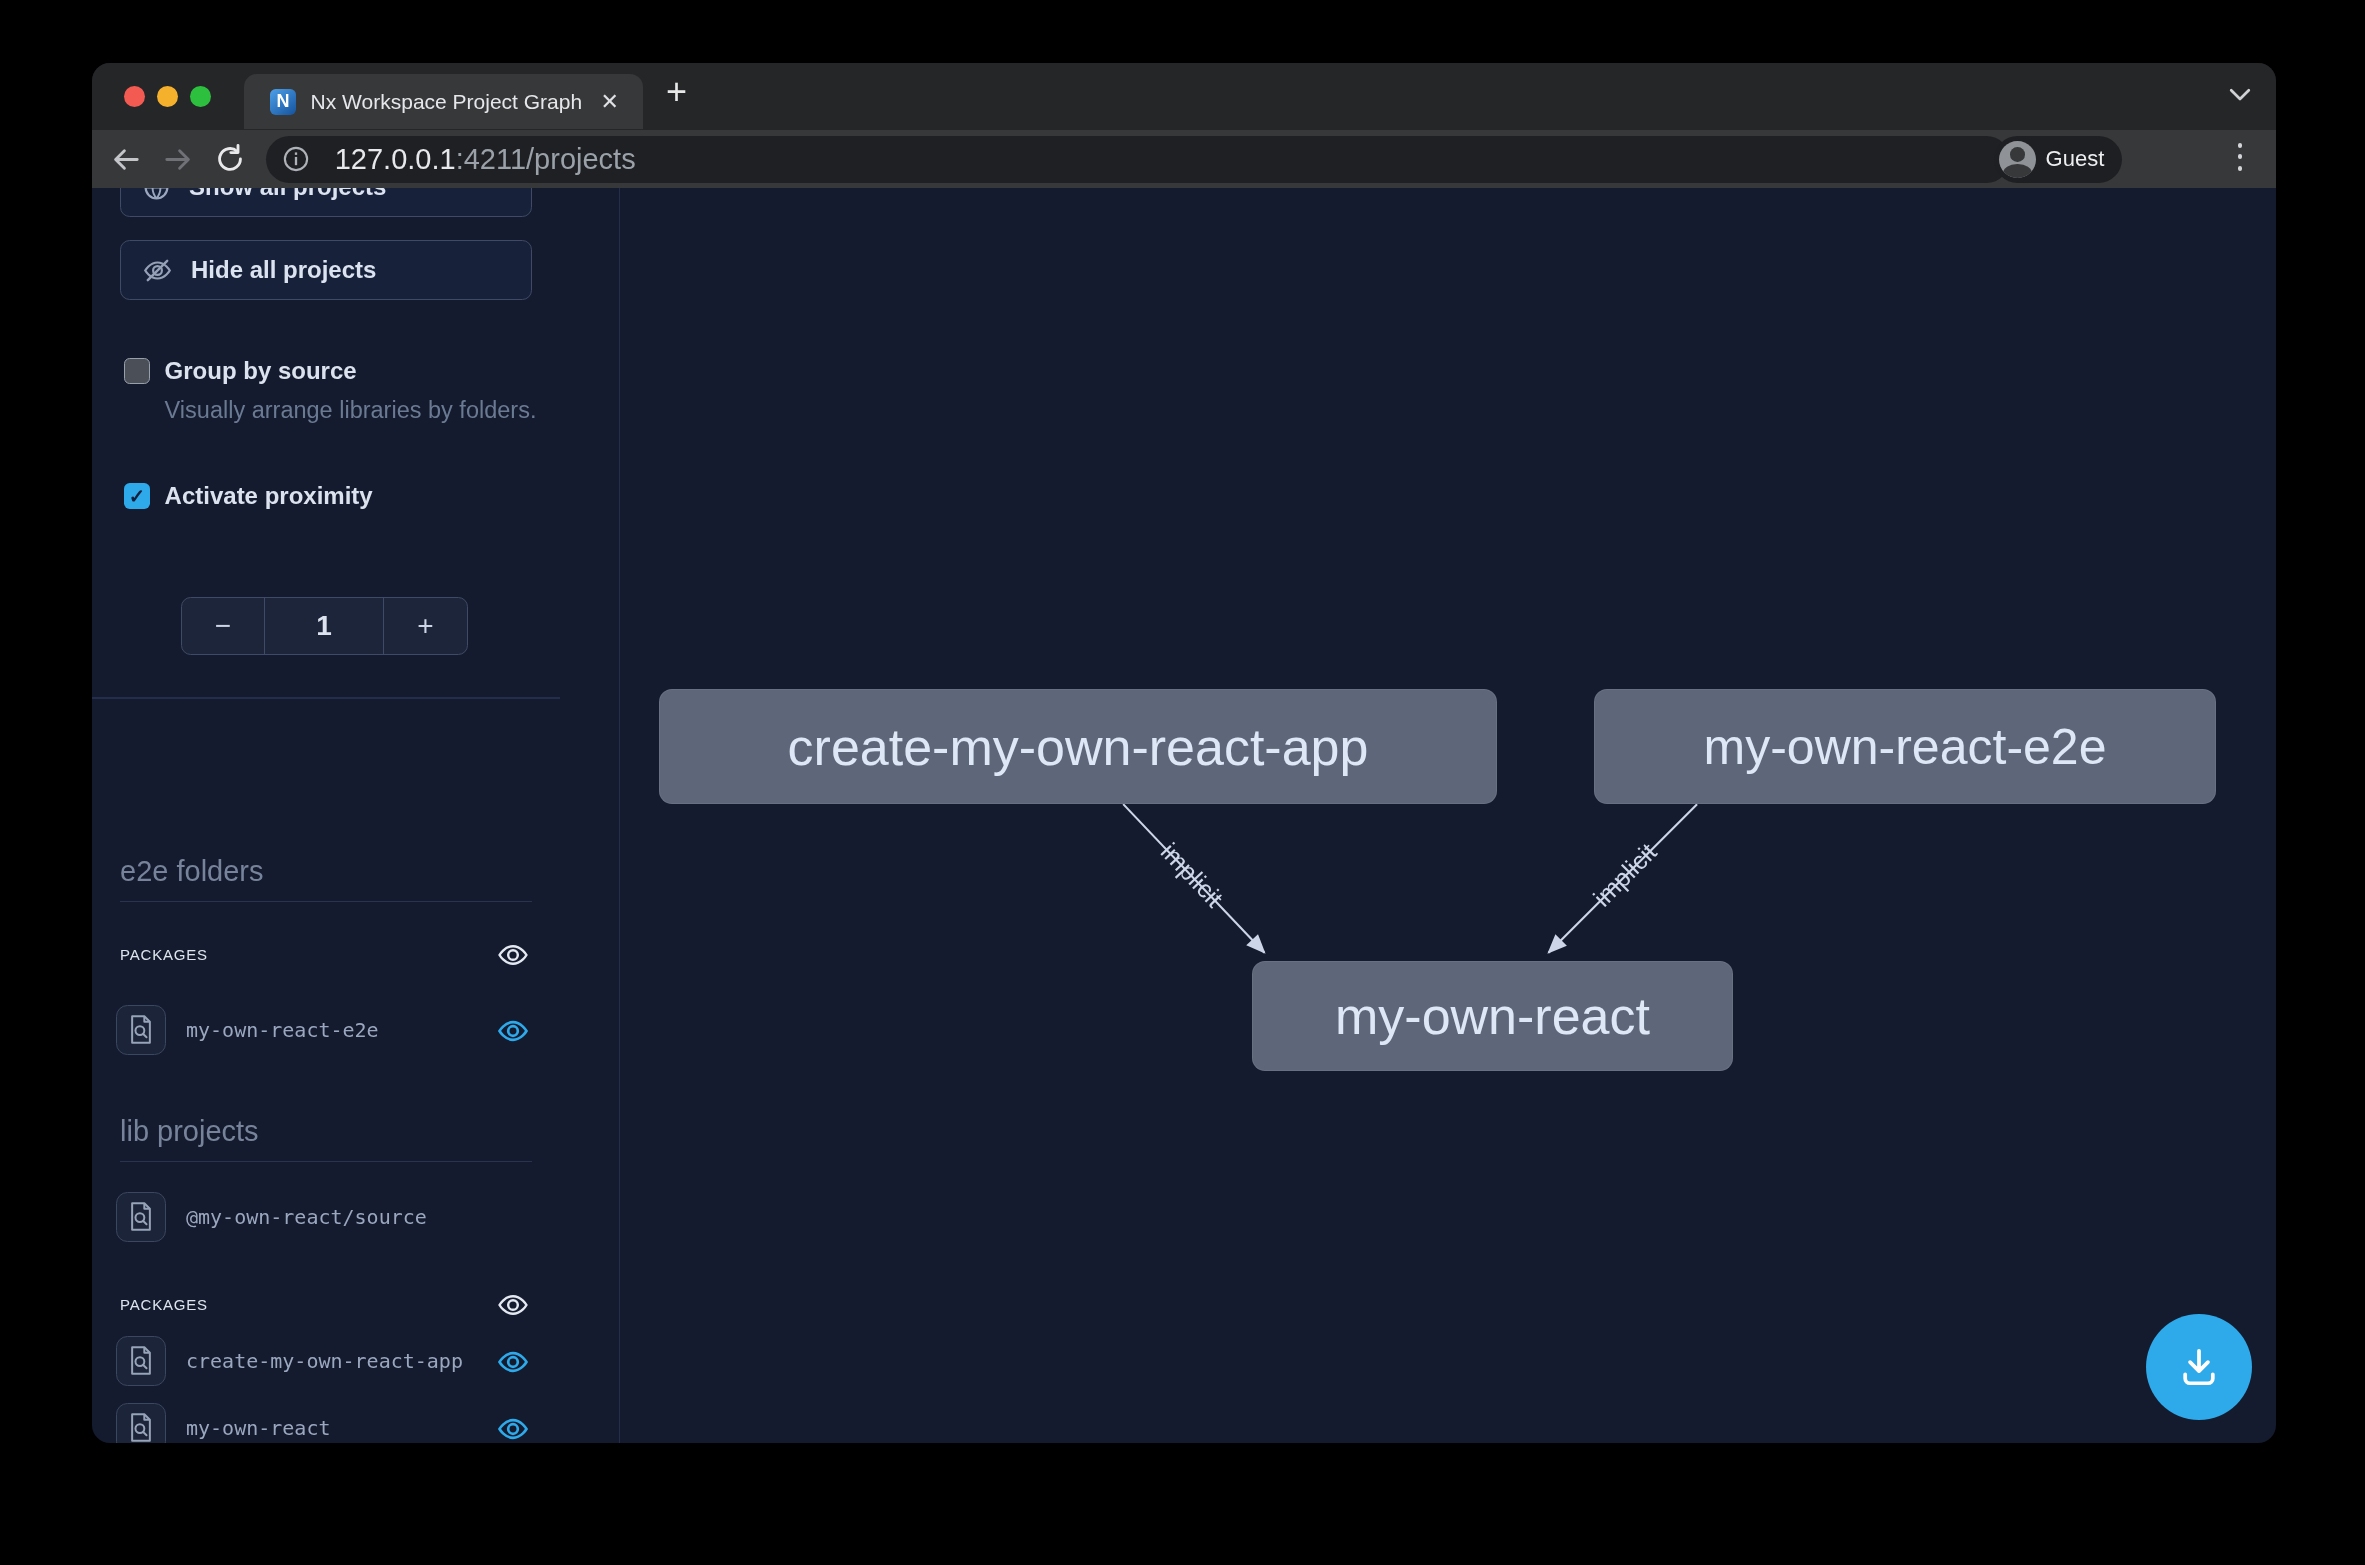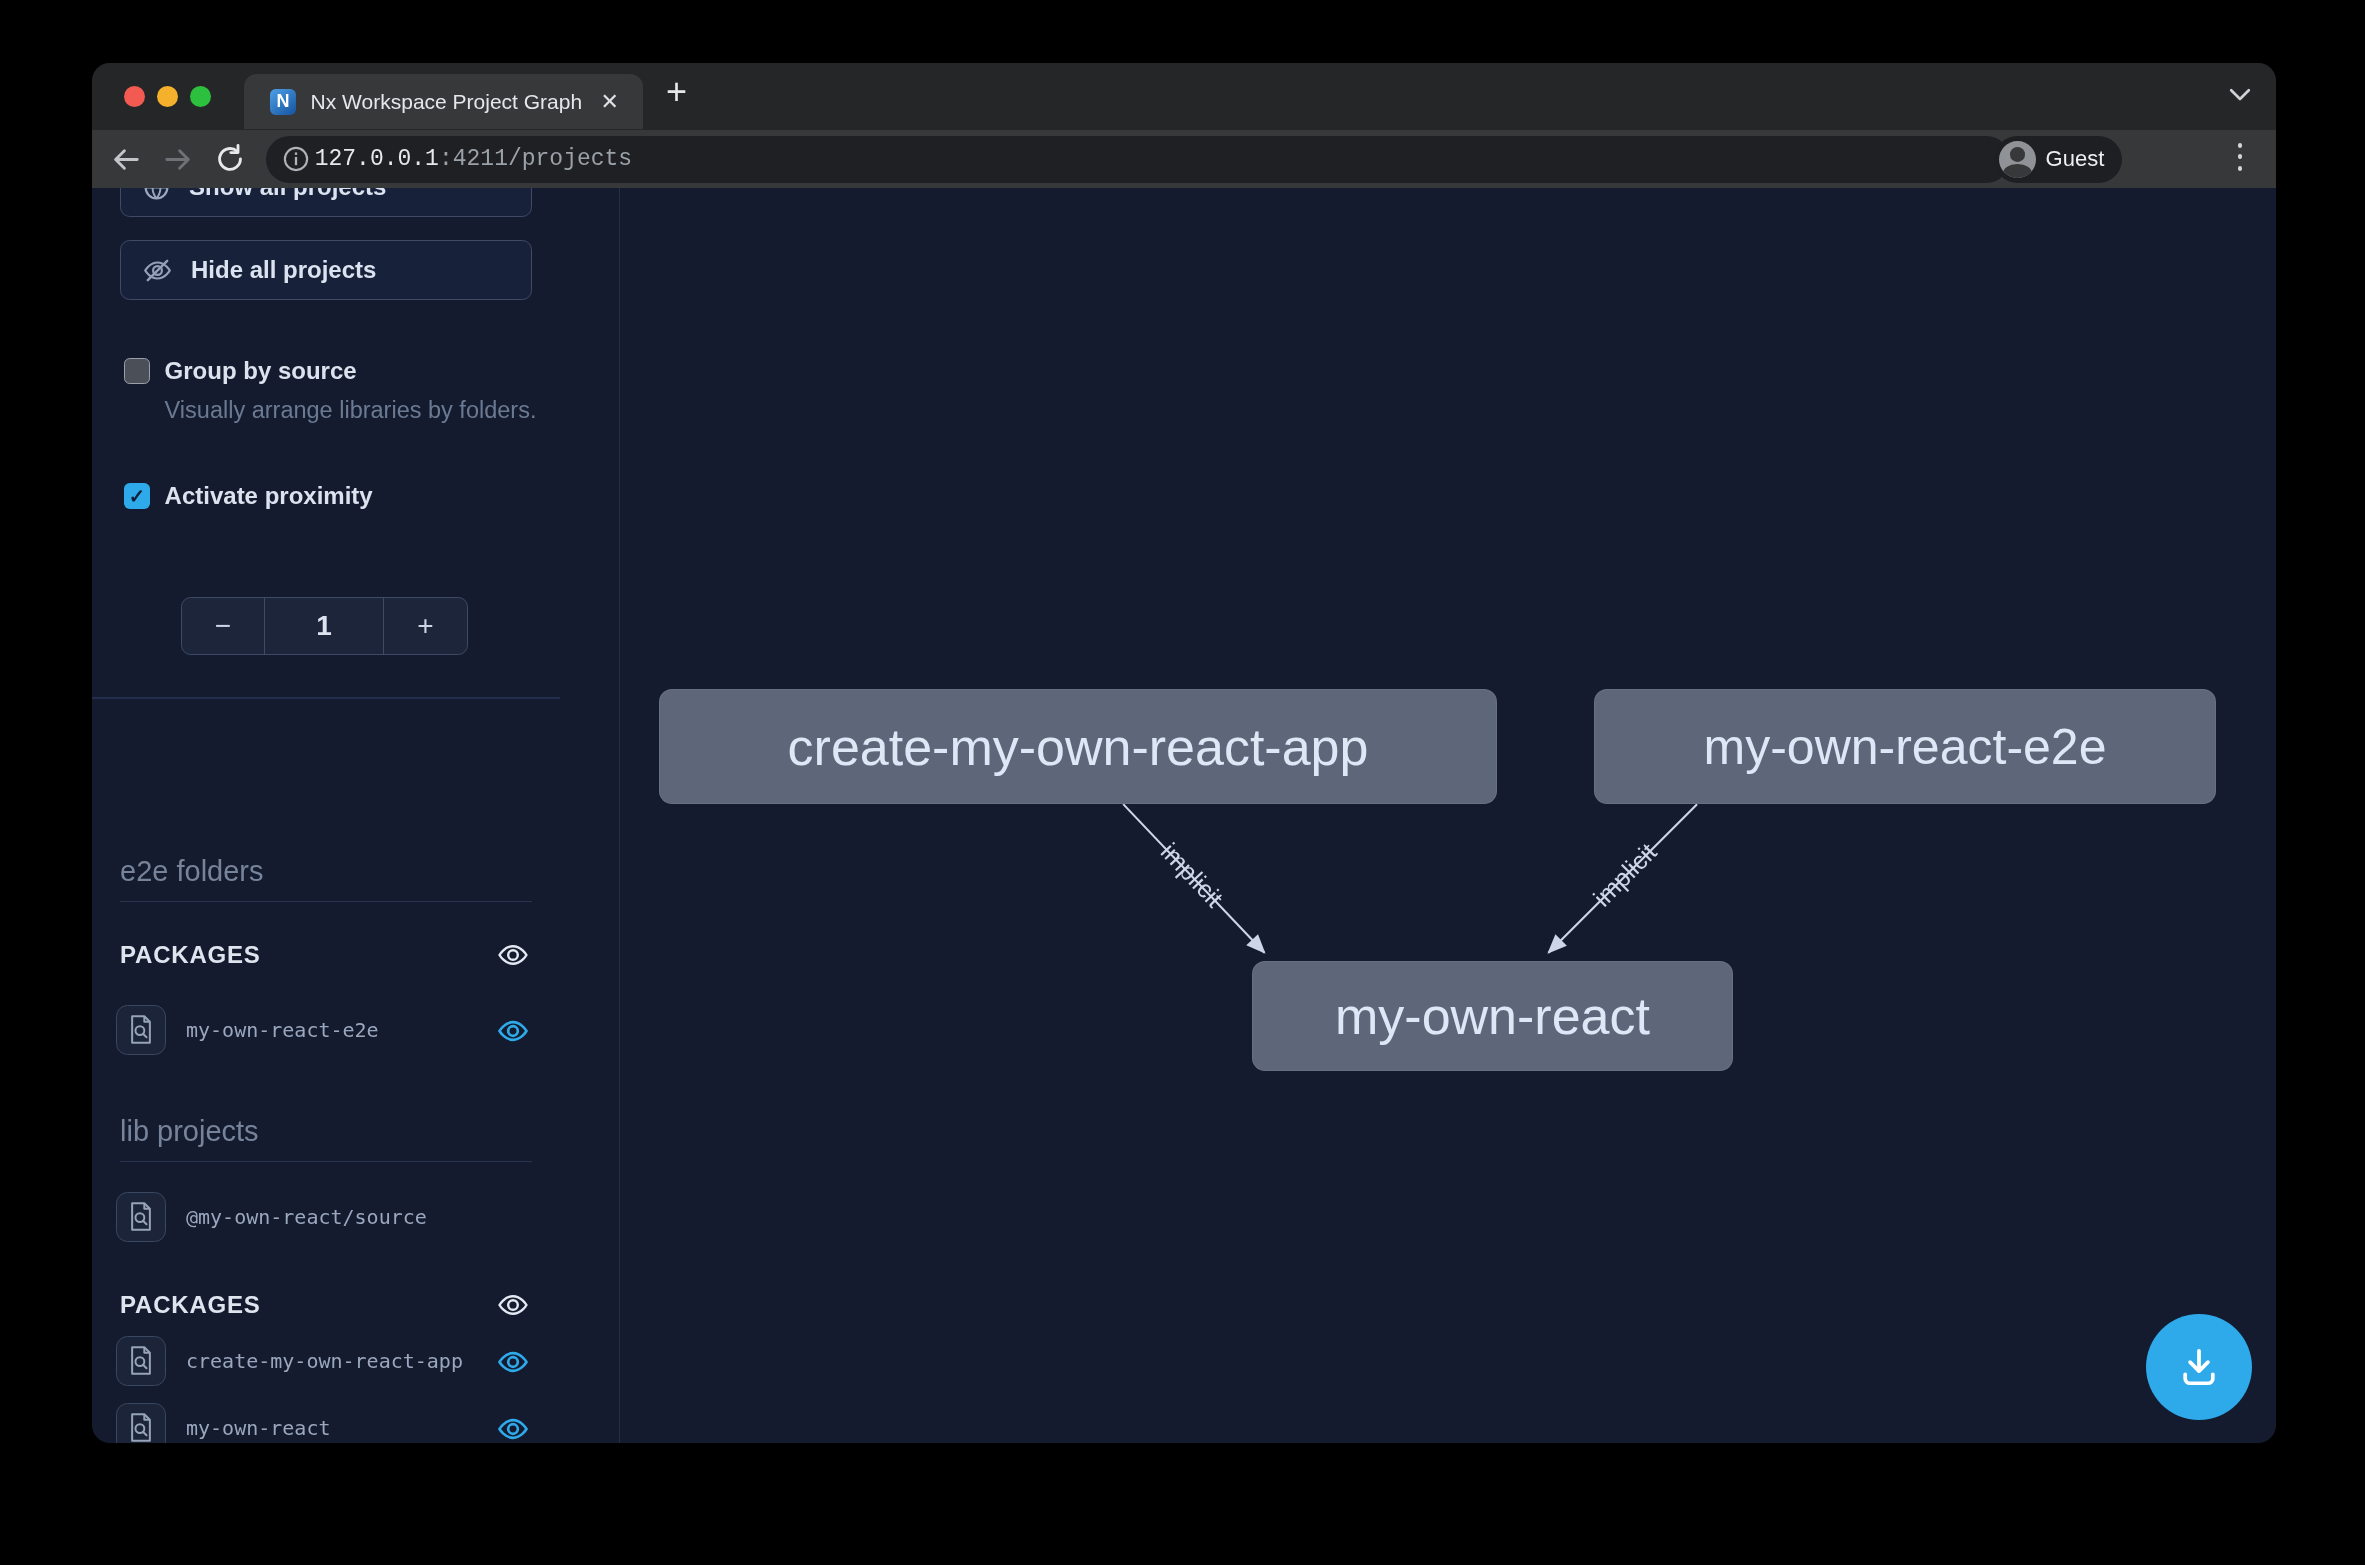--- a/index.html
+++ b/index.html
@@ -23,21 +23,21 @@
   .newtab { position:absolute; left:562px; top:6.5px; width:45px; height:45px; color:#e8e8e8;
             font-size:36px; font-weight:300; display:flex; align-items:center; justify-content:center; }
   .strip-chevron { position:absolute; right:24px; top:24px; }
 
   
   .toolbar { position:relative; height:58px; background:#37383a; display:flex; align-items:center; }
   .nav-ic { width:52px; height:45px; display:flex; align-items:center; justify-content:center; flex:none; }
   .urlbar { flex:none; margin-left:9.7px; width:1744px; height:47px; border-radius:23.5px; background:#1f2023;
             display:flex; align-items:center; }
   .url-info { margin-left:16px; flex:none; display:flex; }
-  .url-text { margin-left:5px; font-size:23px; white-space:nowrap;font-family:Liberation Mono, monospace; }
+  .url-text { margin-left:25px; font-size:29px; white-space:nowrap; }
   .url-host { color:#e6e8ec; } .url-rest { color:#9aa1a9; }
   .guest { position:absolute; left:1902px; top:5.7px; width:128px; height:47px; border-radius:23.5px;
            background:#1e1f22; display:flex; align-items:center; }
   .guest-avatar { margin-left:4.9px; width:37px; height:37px; border-radius:50%; background:#8f9297;
                   position:relative; overflow:hidden; flex:none; }
   .guest-avatar::before { content:""; position:absolute; left:11.4px; top:6.5px; width:14.6px; height:14.6px;
                   border-radius:50%; background:#37383a; }
   .guest-avatar::after  { content:""; position:absolute; left:4px; top:23px; width:29px; height:19.5px;
                   border-radius:50%; background:#37383a; }
   .guest-label { margin-left:9.7px; font-size:22px; color:#eceef0; }
@@ -66,21 +66,21 @@
   .stepper { position:absolute; left:89px; top:409px; width:287px; height:58px; border:1.6px solid #3e4a66;
              border-radius:9.7px; background:#1c2539; display:flex; color:#cdd6e6; }
   .stepper .cell { display:flex; align-items:center; justify-content:center; font-size:28px; }
   .step-minus { width:83px; border-right:1.6px solid #3e4a66; }
   .step-val { width:118px; color:#dce3ee; font-weight:600; }
   .step-plus { flex:1; border-left:1.6px solid #3e4a66; }
   .side-divider { position:absolute; left:0; top:509px; width:468px; height:1.6px; background:#232e4c; }
   .proj-heading { position:absolute; left:28px; width:412px; font-size:29px; color:#76839a;
                   padding-bottom:13px; border-bottom:1.6px solid #28334f; }
   .pkg-header { position:absolute; left:28px; width:412px; height:37px; }
-  .pkg-title { font-size:24px; font-weight:700; letter-spacing:0.8px; color:#dfe5ee; line-height:37px; }
+  .pkg-title { font-size:15px; font-weight:400; letter-spacing:0.8px; color:#dfe5ee; line-height:37px; }
   .pkg-eye { position:absolute; right:1.6px; top:1.6px; }
   .proj-row { position:absolute; left:0; width:468px; height:54px; }
   .row-iconbox { position:absolute; left:24px; top:1.6px; width:50px; height:50px; border:1.6px solid #3a4760;
                  background:#1b2438; border-radius:11.4px; display:flex; align-items:center; justify-content:center; }
   .row-label { position:absolute; left:94px; top:0; line-height:54px; font-size:20px; color:#9aa7bf;
                font-family:"DejaVu Sans Mono","Liberation Mono",monospace; white-space:nowrap; }
   .row-eye { position:absolute; left:404px; top:10.6px; }
 
   
   .gnode { position:absolute; background:#5d6779; border:0.8px solid rgba(255,255,255,0.07); border-radius:13px;

